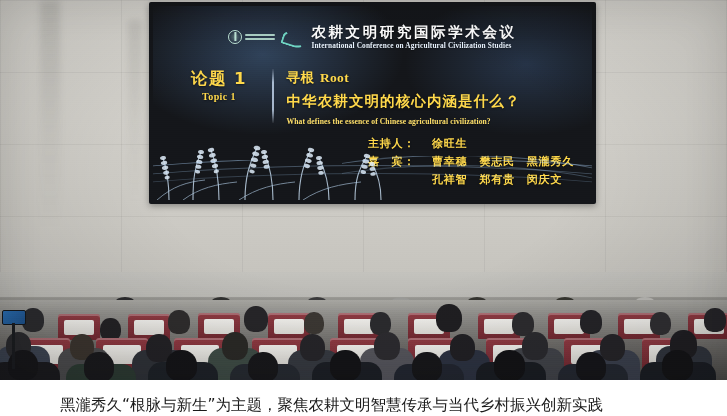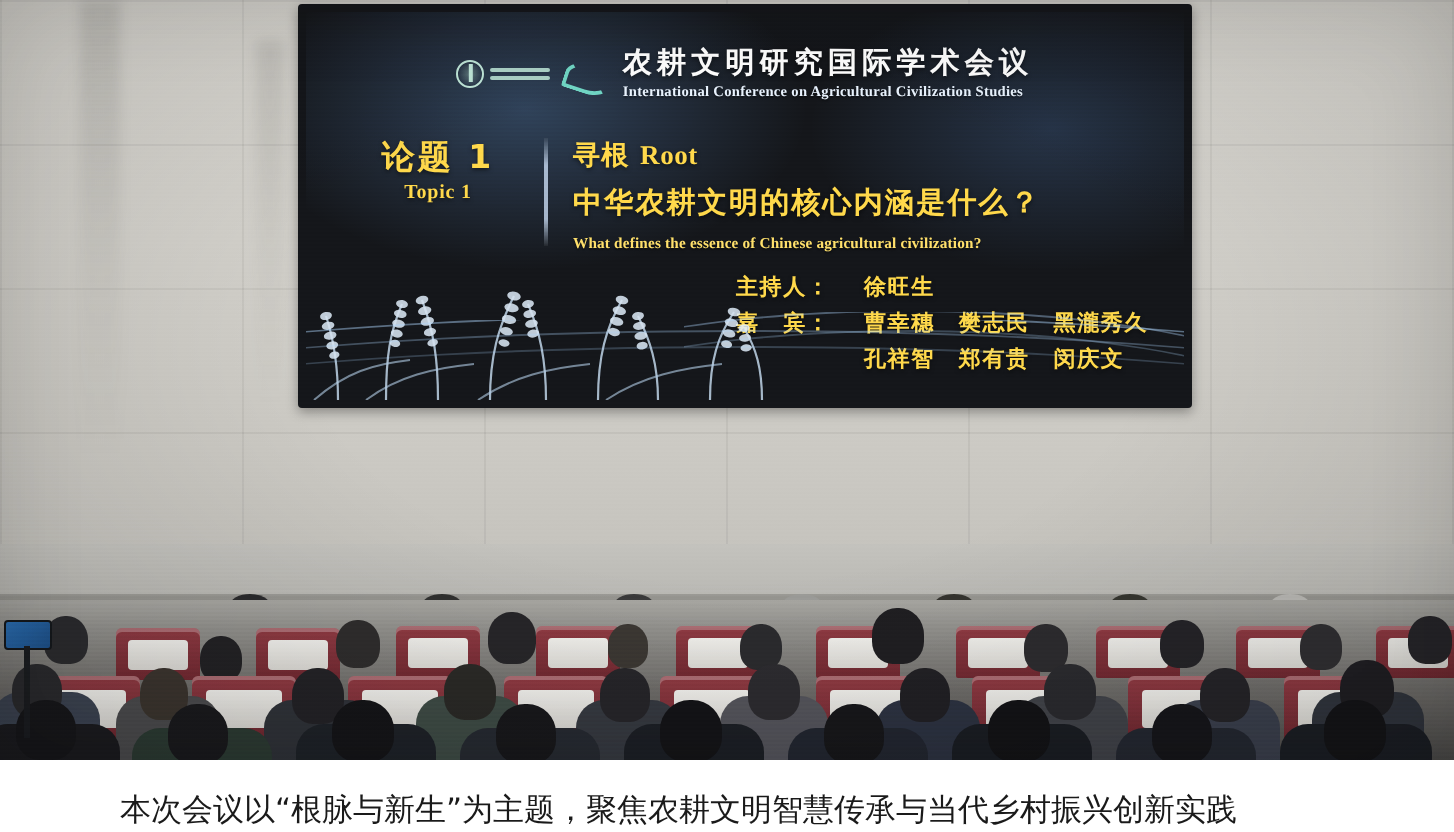--- a/index.html
+++ b/index.html
@@ -743,14 +743,14 @@
       <span class="tripod-stem"></span>
     </div>
   </div>
 
   <div class="wall-vignette"></div>
   <div class="grain"></div>
   <div class="soft"></div>
 </div>
 
 <div class="caption">
-  <p>本次会议以“根脉与新生”为主题，聚焦农耕文明智慧传承与当代乡村振兴创新实践</p>
+  <p>黑瀧秀久“根脉与新生”为主题，聚焦农耕文明智慧传承与当代乡村振兴创新实践</p>
 </div>
 
 </body></html>

